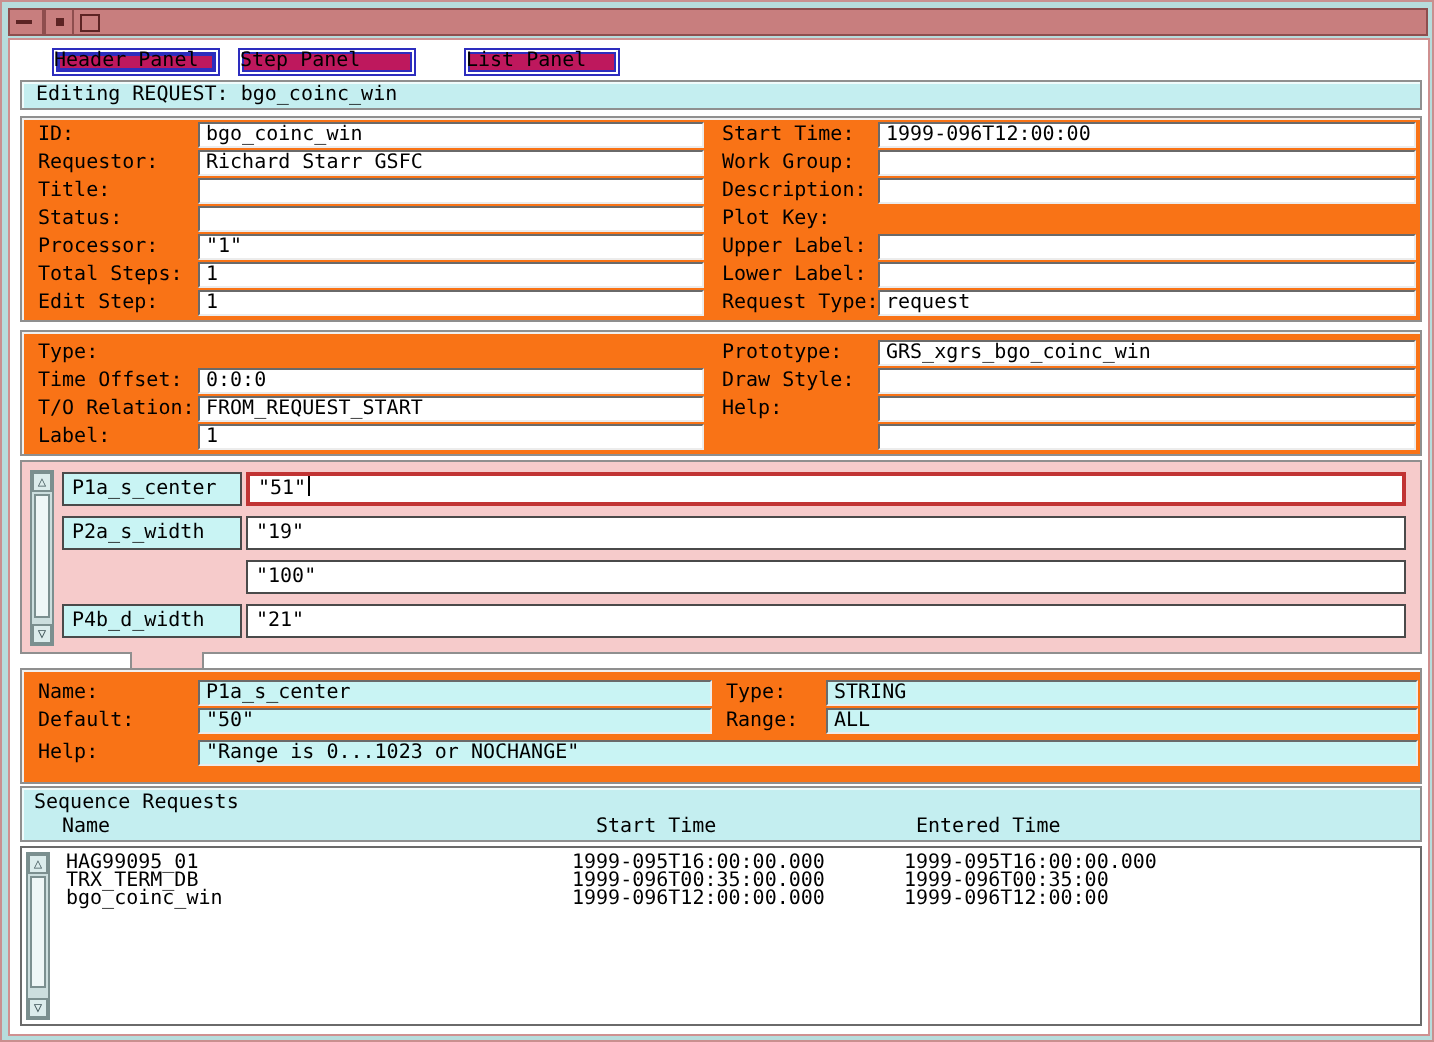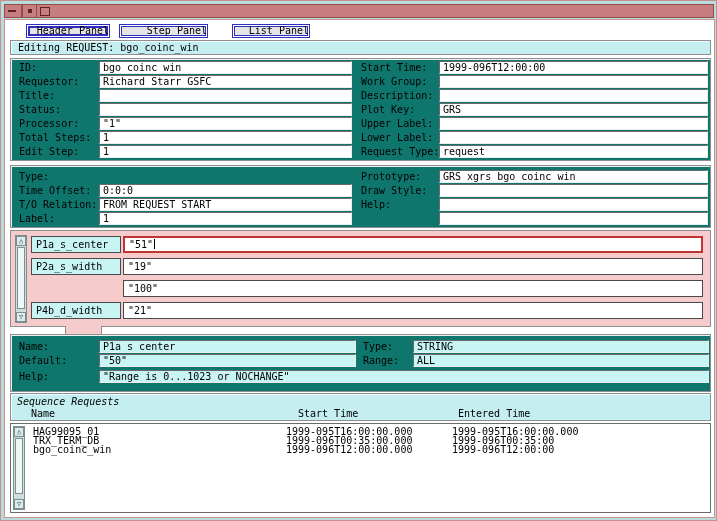--- a/index.html
+++ b/index.html
@@ -23,32 +23,32 @@
   .sq { position:absolute; left:3px; top:2px; width:8px; height:7px; border:1px solid #5c2424; }
   .tb-title {
     flex:1; text-align:center; line-height:12px; font-weight:bold;
     color:#330c0c; font-size:10px; overflow:hidden;
   }
   .main {
     position:absolute; left:3px; top:18px; width:711px; height:499px;
     background:#ffffff; border:1px solid #cf9090; box-sizing:border-box;
   }
   .panel-btn {
-    position:absolute; top:4px; height:14px; line-height:12px; text-align:right;
-    background:#e5e5e5; border:1px solid #2d2dbe; box-sizing:border-box;
+    position:absolute; top:4px; height:14px; line-height:12px; text-align:left;
+    background:#be185d; border:1px solid #2d2dbe; box-sizing:border-box;
     box-shadow: inset 0 0 0 1px #fff, inset 0 0 0 2px #2d2dbe;
     cursor:pointer; font-size:10px;
   }
   .panel-btn.primary { box-shadow: inset 0 0 0 1px #fff, inset 0 0 0 3px #2d2dbe; }
   .cyanbar {
     position:absolute; background:#c4eef0; border:1px solid #8f8f8f;
     box-sizing:border-box; box-shadow: inset 1px 1px 0 rgba(255,255,255,.75);
   }
   .panel {
-    position:absolute; background:#0f766e; border:1px solid #8f8f8f;
+    position:absolute; background:#f97316; border:1px solid #8f8f8f;
     box-sizing:border-box; box-shadow: inset 1px 1px 0 #f0f0f0;
   }
   .pinkpanel {
     position:absolute; background:#f6cbcb; border:1px solid #8f8f8f;
     box-sizing:border-box;
   }
   .lbl { position:absolute; height:12px; line-height:12px; white-space:nowrap; }
   .tf {
     position:absolute; height:13px; line-height:11px; padding:0 3px;
     background:#fff; border:1px solid; border-color:#6a6a6a #ececec #ececec #6a6a6a;
@@ -88,21 +88,21 @@
   }
   .seqlist {
     position:absolute; background:#ffffff; border:1px solid #6a6a6a;
     box-sizing:border-box; overflow:hidden;
   }
   .seqrow { position:absolute; left:0; right:2px; height:9px; font-size:10px; line-height:9px; cursor:pointer; }
   .seqrow span { position:absolute; white-space:nowrap; }
   .seqrow .c-name { left:22px; }
   .seqrow .c-start { left:275px; }
   .seqrow .c-entered { left:441px; }
-  .hdr-title { position:absolute; left:6px; top:2px; line-height:12px;font-style:italic; }
+  .hdr-title { position:absolute; left:6px; top:2px; line-height:12px; }
   .hdr-col { position:absolute; top:14px; line-height:12px; }
 </style>
 </head>
 <body>
 
 <div class="window">
 
   <div class="titlebar">
     <div class="tb-btn">
       <span class="dash"></span>
@@ -139,21 +139,20 @@
       <div class="lbl" style="left:8px;top:87px">Edit Step:</div>
       <div class="tf" style="left:88px;top:86px;width:253px">1</div>
 
       <div class="lbl" style="left:350px;top:3px">Start Time:</div>
       <div class="tf" style="left:428px;top:2px;width:269px">1999-096T12:00:00</div>
       <div class="lbl" style="left:350px;top:17px">Work Group:</div>
       <div class="tf" style="left:428px;top:16px;width:269px"></div>
       <div class="lbl" style="left:350px;top:31px">Description:</div>
       <div class="tf" style="left:428px;top:30px;width:269px"></div>
       <div class="lbl" style="left:350px;top:45px">Plot Key:</div>
-      <div class="tf" style="left:428px;top:44px;width:269px">GRS</div>
       <div class="lbl" style="left:350px;top:59px">Upper Label:</div>
       <div class="tf" style="left:428px;top:58px;width:269px"></div>
       <div class="lbl" style="left:350px;top:73px">Lower Label:</div>
       <div class="tf" style="left:428px;top:72px;width:269px"></div>
       <div class="lbl" style="left:350px;top:87px">Request Type:</div>
       <div class="tf" style="left:428px;top:86px;width:269px">request</div>
     </div>
 
     <div class="panel" style="left:5px;top:145px;width:701px;height:63px">
       <div class="lbl" style="left:8px;top:5px">Type:</div>

